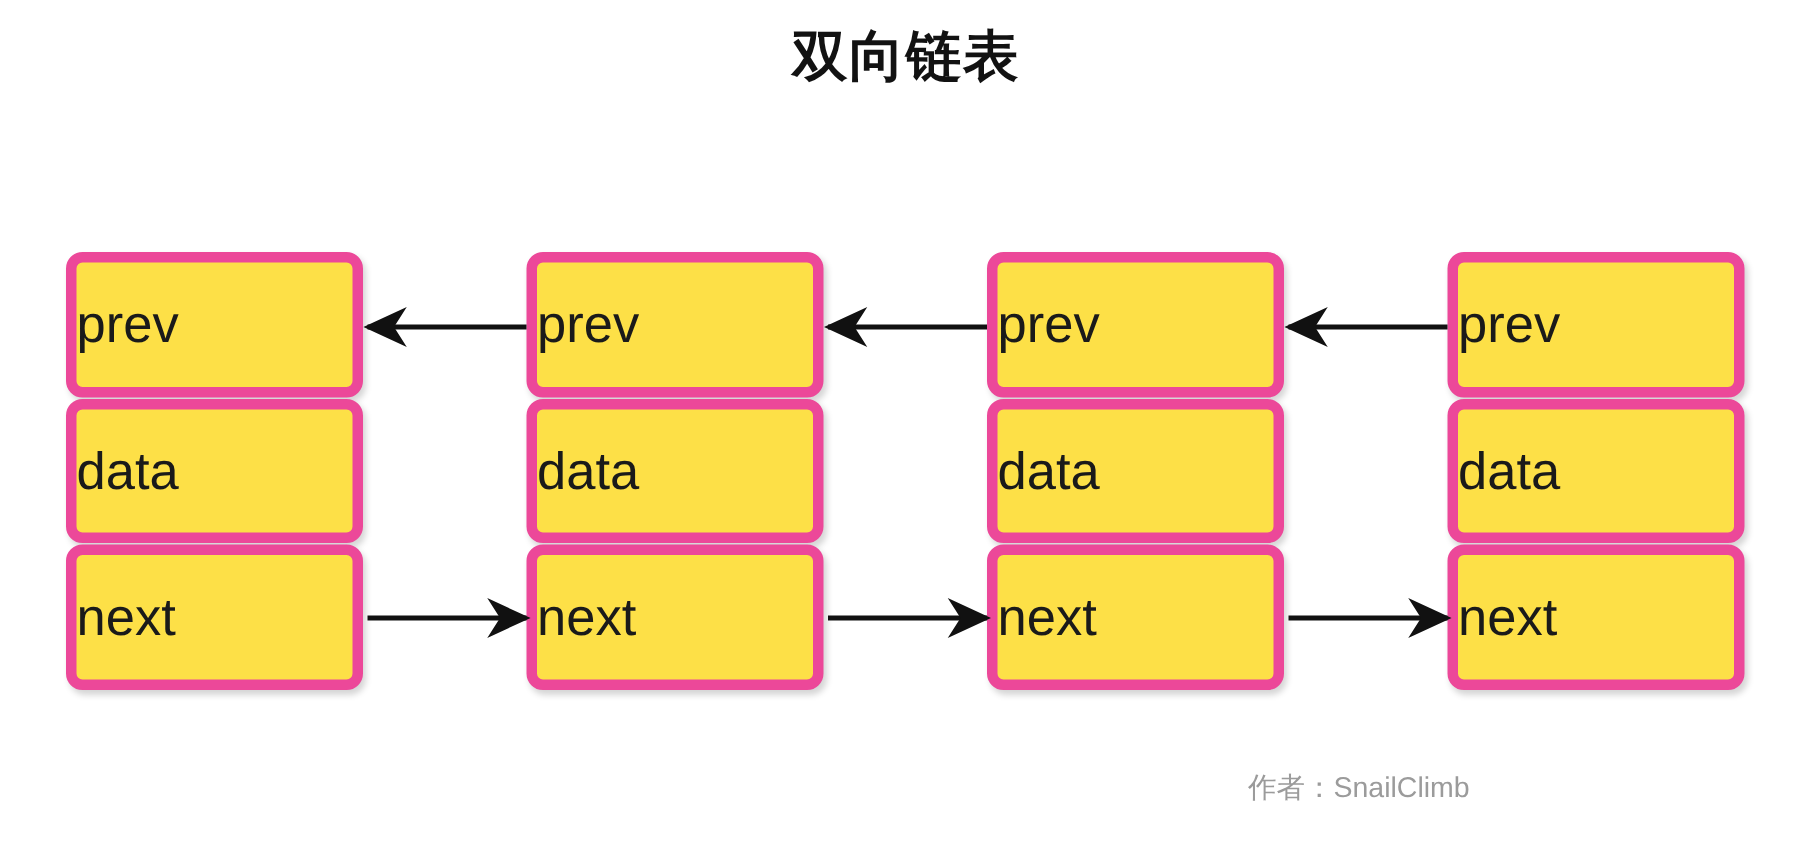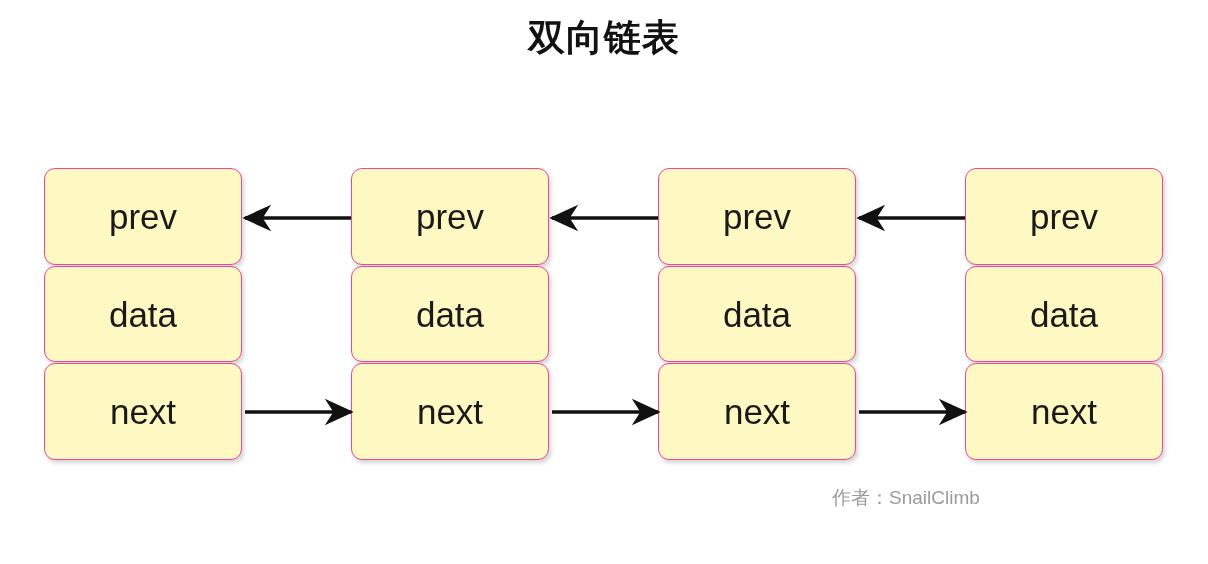--- a/index.html
+++ b/index.html
@@ -45,27 +45,27 @@
     position: absolute;
     top: 0;
     width: 198px;
     height: 292px;
     display: flex;
     flex-direction: column;
   }
   .node-cell {
     flex: 1 1 0;
     margin-bottom: 1px;
-    background: #fef9c3;
-    border: 1px solid #ec4899;
+    background: #fde047;
+    border: 7px solid #ec4899;
     border-radius: 11px;
     box-shadow: 2px 3px 4px rgba(0,0,0,0.17);
     display: flex;
     align-items: center;
-    justify-content: center;
+    justify-content: flex-start;
     box-sizing: border-box;
   }
   .node-cell:last-child { margin-bottom: 0; }
   .cell-label {
     font-size: 35px;
     color: #1a1a1a;
     line-height: 1;
     font-weight: normal;
   }
 
@@ -82,21 +82,21 @@
   
   #attribution {
     position: absolute;
     left: 832px;
     top: 484px;
     color: #9b9b9b;
     font-size: 19px;
     line-height: 27px;
     white-space: nowrap;
   }
-  #attribution .attr-line { display: block; }
+  #attribution .attr-line { display: block; margin-top: 28px; }
 
   
   #watermark {
     position: absolute;
     left: 975px;
     top: 518px;
     color: rgba(140,140,140,0.55);
     font-size: 19px;
     line-height: 1;
     white-space: nowrap;

